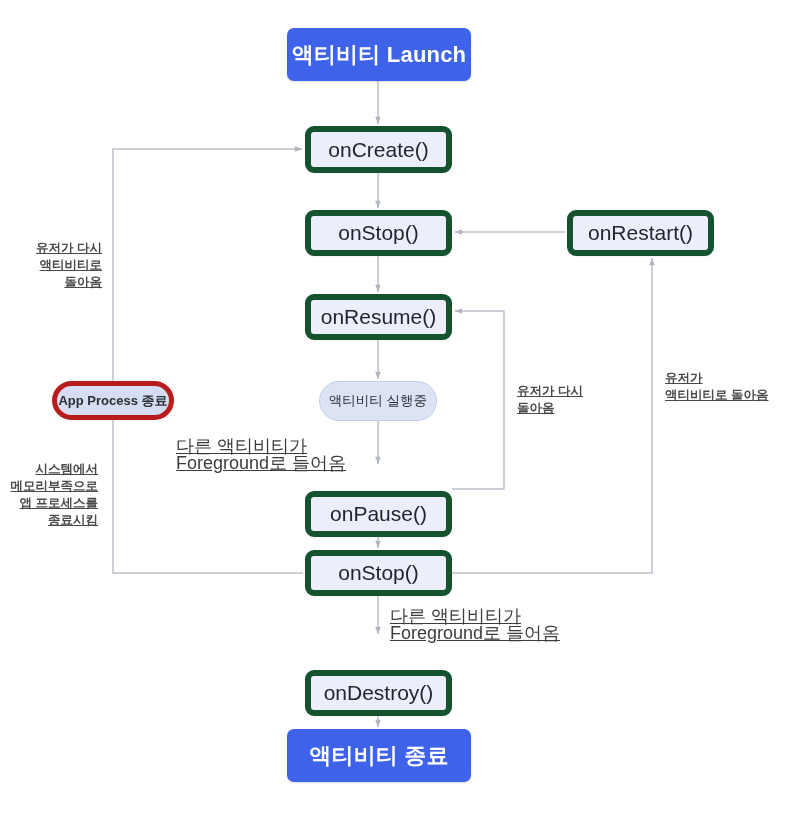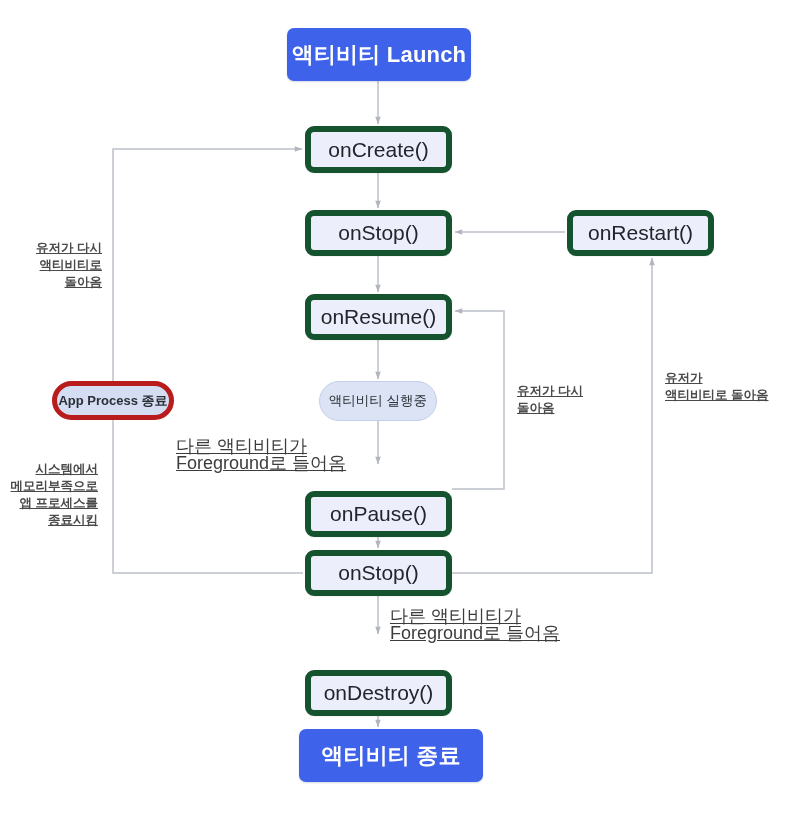--- a/index.html
+++ b/index.html
@@ -133,21 +133,21 @@
   </div>
 
   <div class="node cb" style="left:305px;top:550px;width:147px;height:46px;">
     <span>onStop()</span>
   </div>
 
   <div class="node cb" style="left:305px;top:670px;width:147px;height:46px;">
     <span>onDestroy()</span>
   </div>
 
-  <div class="node term" style="left:287px;top:729px;width:184px;height:53px;margin-left:12px;">
+  <div class="node term" style="left:287px;top:729px;width:184px;height:53px;">
     <span>액티비티 종료</span>
   </div>
 
   <div class="node cb" style="left:567px;top:210px;width:147px;height:46px;">
     <span>onRestart()</span>
   </div>
 
   <div class="node pill" style="left:52px;top:381px;width:122px;height:39px;">
     <span>App Process 종료</span>
   </div>

